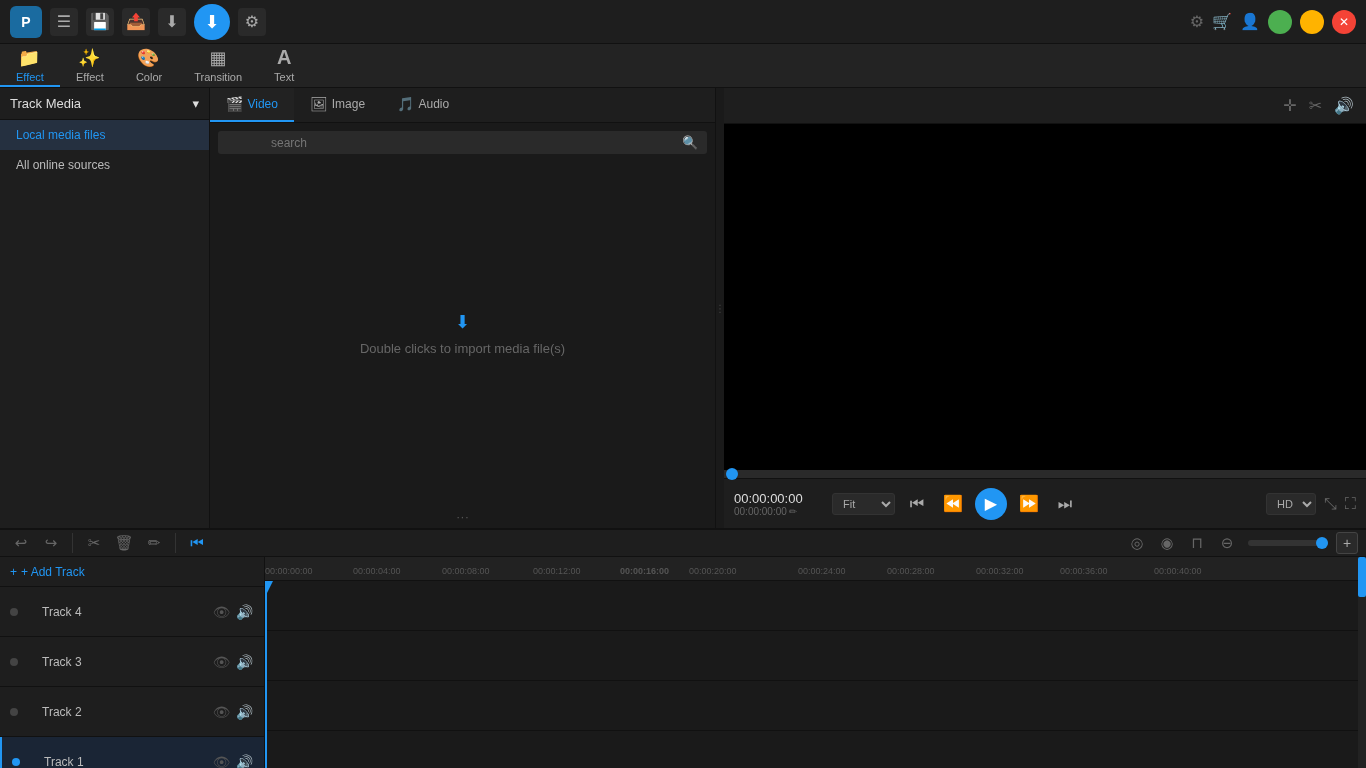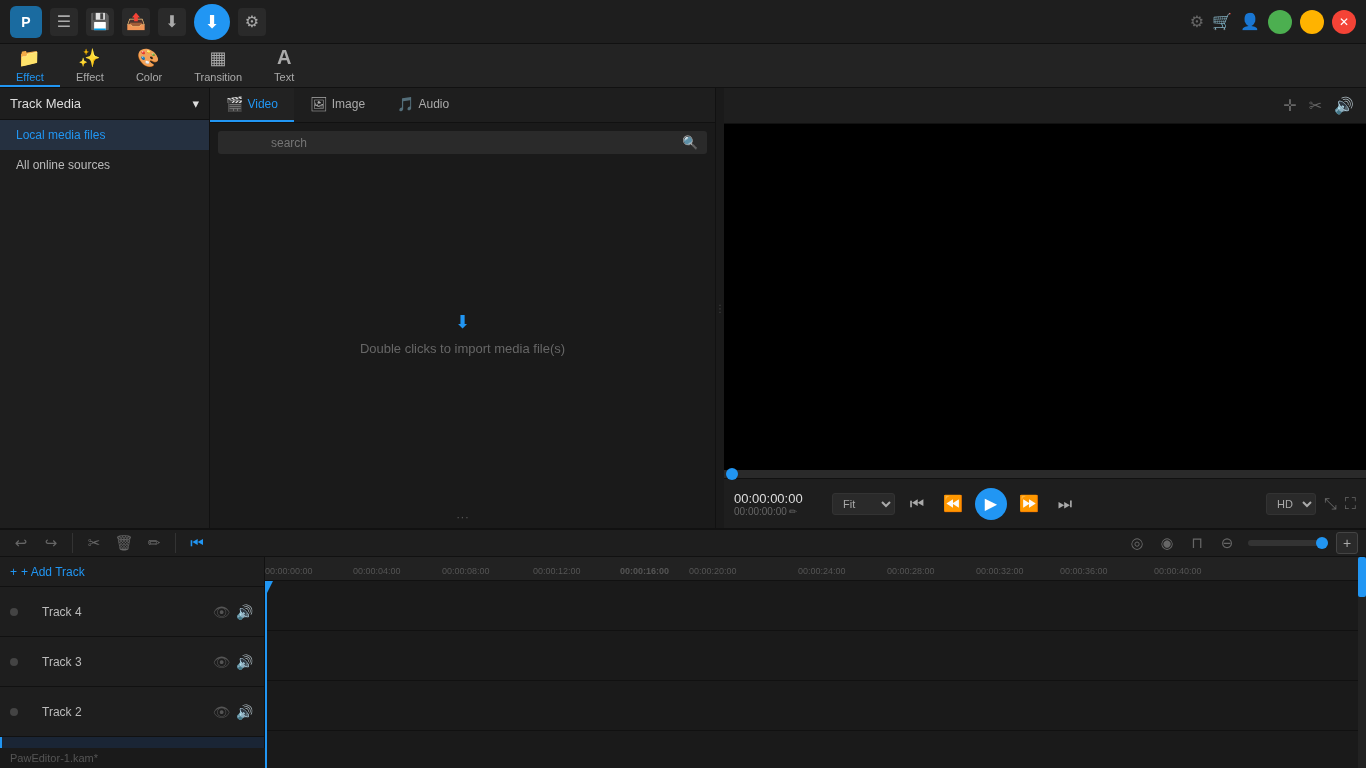--- a/index.html
+++ b/index.html
@@ -622,16 +622,13 @@
       </div>
 
       <div style="position:absolute;right:0;top:0;bottom:0;width:8px;background:#222;">
         <div style="position:absolute;top:0;right:0;width:8px;height:40px;background:#2196f3;border-radius:2px;"></div>
       </div>
 
       <div style="position:absolute;bottom:2px;right:10px;color:#2196f3;font-size:16px;cursor:pointer;">+</div>
     </div>
   </div>
 
-  <div class="bottom-bar">
-    <span>PawEditor-1.kam*</span>
-  </div>
 </div>
 
 </body></html>

